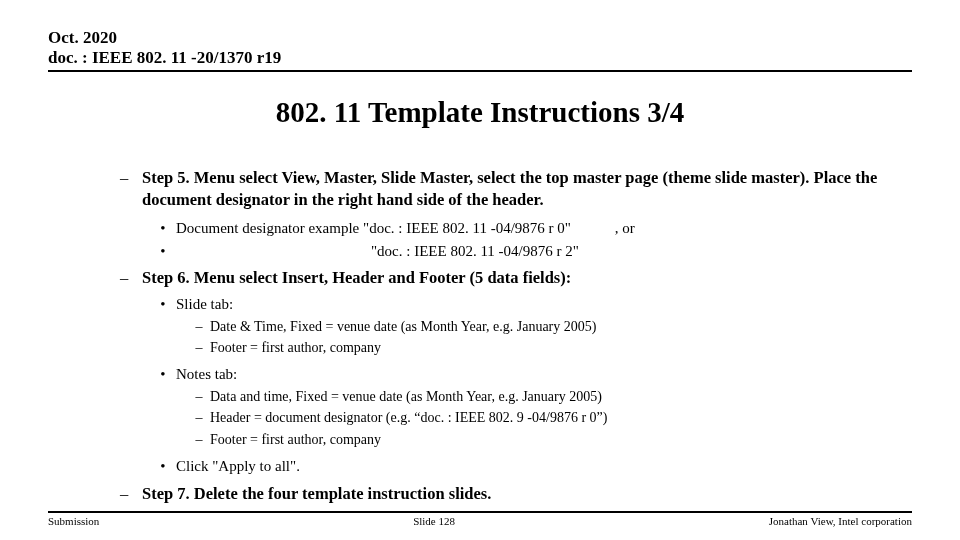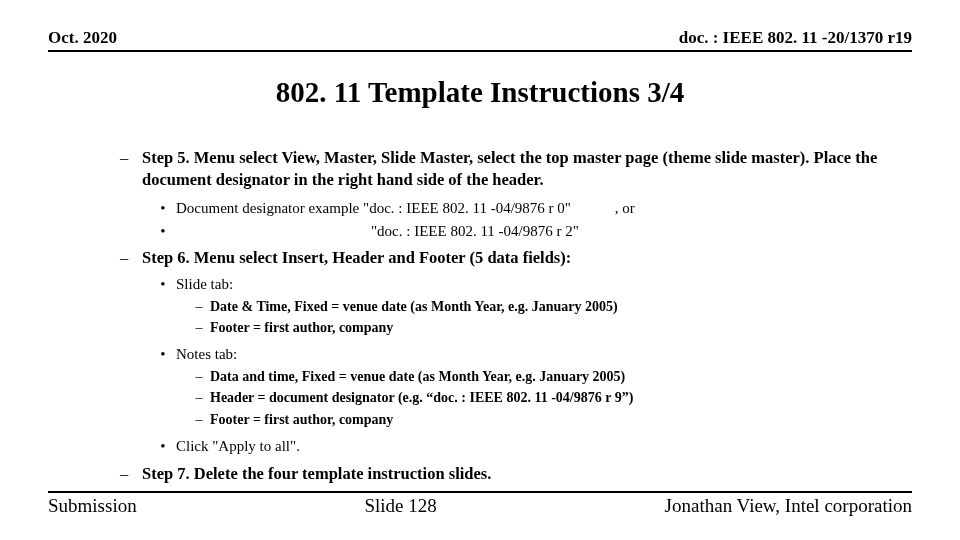--- a/index.html
+++ b/index.html
@@ -15,20 +15,21 @@
   .page {
     padding: 28px 48px 0 48px;
   }
   .header-row {
     display: flex;
     justify-content: space-between;
     align-items: baseline;
     border-bottom: 2px solid #000;
     padding-bottom: 2px;
     margin-bottom: 24px;
+    flex-direction: column;
   }
   .header-left {
     font-weight: bold;
     font-size: 17px;
   }
   .header-right {
     font-weight: bold;
     font-size: 17px;
   }
   .title {
@@ -57,31 +58,31 @@
   .bullet-item .marker { width: 26px; text-align: center; flex-shrink: 0; }
   .bullet-item .txt { flex: 1; }
   .content-indent-b { padding-left: 92px; }
   .content-indent-c { padding-left: 130px; }
   .subdash-item {
     display: flex;
     font-size: 14px;
     margin: 3px 0;
   }
   .subdash-item .marker { width: 22px; text-align: center; flex-shrink: 0; }
-  .subdash-item .txt { flex: 1; font-weight: bold; }
+  .subdash-item .txt { flex: 1; }
   .step6 { margin-top: 6px; margin-bottom: 5px; }
   .step7-block { margin-top: 6px; }
   .footer-rule {
     border-top: 2px solid #000;
     margin: 2px 48px 0 48px;
   }
   .footer-row {
     display: flex;
     justify-content: space-between;
-    font-size: 19px;
+    font-size: 11px;
     padding: 2px 48px 0 48px;
   }
   .notes-block { margin-top: 6px; }
   .suffix-or { display:inline-block; width: 60px; text-align: right; }
 </style>
 </head>
 <body>
 
 <div class="page">
 
@@ -134,21 +135,21 @@
       <div class="marker">•</div>
       <div class="txt">Notes tab:</div>
     </div>
 
     <div class="subdash-item content-indent-c">
       <div class="marker">–</div>
       <div class="txt">Data and time, Fixed = venue date (as Month Year, e.g. January 2005)</div>
     </div>
     <div class="subdash-item content-indent-c">
       <div class="marker">–</div>
-      <div class="txt">Header = document designator (e.g. “doc. : IEEE 802. 11 -04/9876 r 9”)</div>
+      <div class="txt">Header = document designator (e.g. “doc. : IEEE 802. 9 -04/9876 r 0”)</div>
     </div>
     <div class="subdash-item content-indent-c">
       <div class="marker">–</div>
       <div class="txt">Footer = first author, company</div>
     </div>
 
     <div class="bullet-item content-indent-b notes-block">
       <div class="marker">•</div>
       <div class="txt">Click "Apply to all".</div>
     </div>

